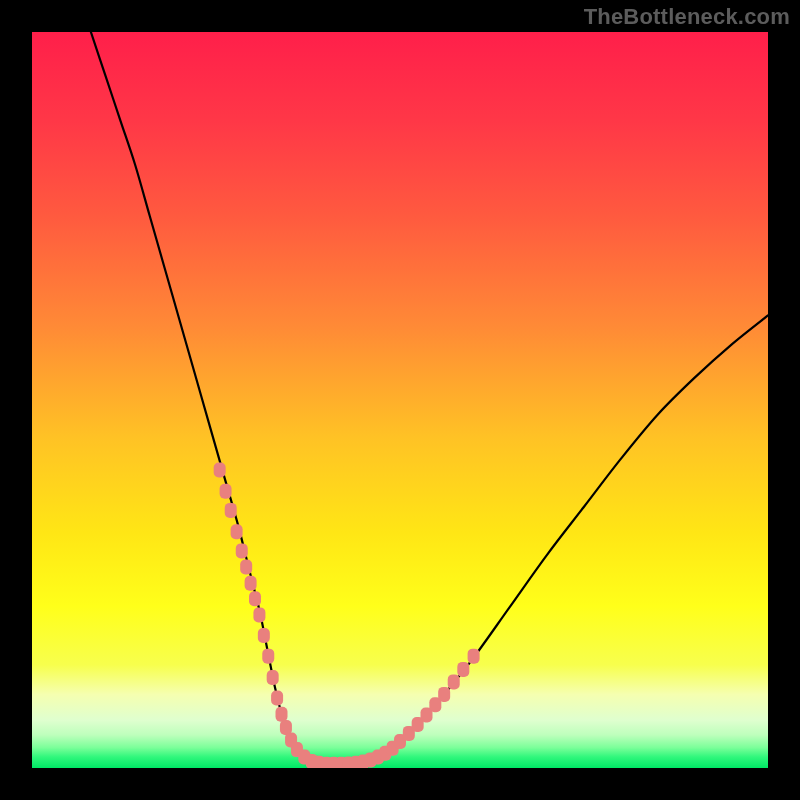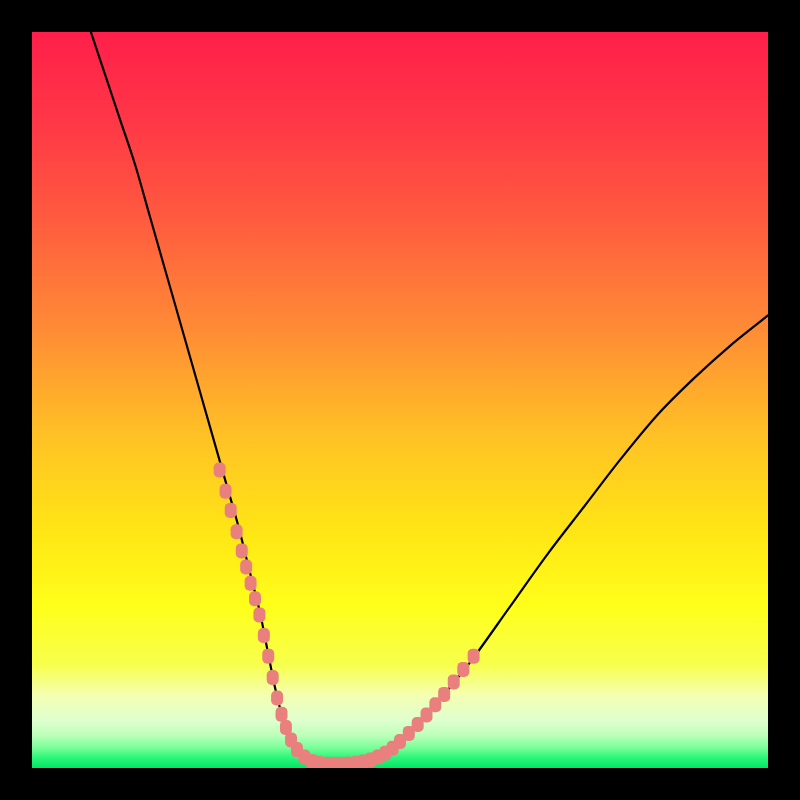--- a/index.html
+++ b/index.html
@@ -55,20 +55,21 @@
     font-size: 22px;
     font-weight: bold;
     color: #5c5c5c;
     letter-spacing: 0.2px;
   }
 </style>
 </head>
 <body>
 
 <div class="frame">
+  <div class="watermark">TheBottleneck.com</div>
   <div class="plot">
     <svg class="gradient" viewBox="0 0 736 736" preserveAspectRatio="none">
       <defs>
         <linearGradient id="bg" x1="0" y1="0" x2="0" y2="1">
             <stop offset="0%" stop-color="#ff1f4a"></stop>
             <stop offset="12%" stop-color="#ff3747"></stop>
             <stop offset="25%" stop-color="#ff5a3f"></stop>
             <stop offset="40%" stop-color="#ff8a36"></stop>
             <stop offset="55.00000000000001%" stop-color="#ffc225"></stop>
             <stop offset="68%" stop-color="#ffe615"></stop>

